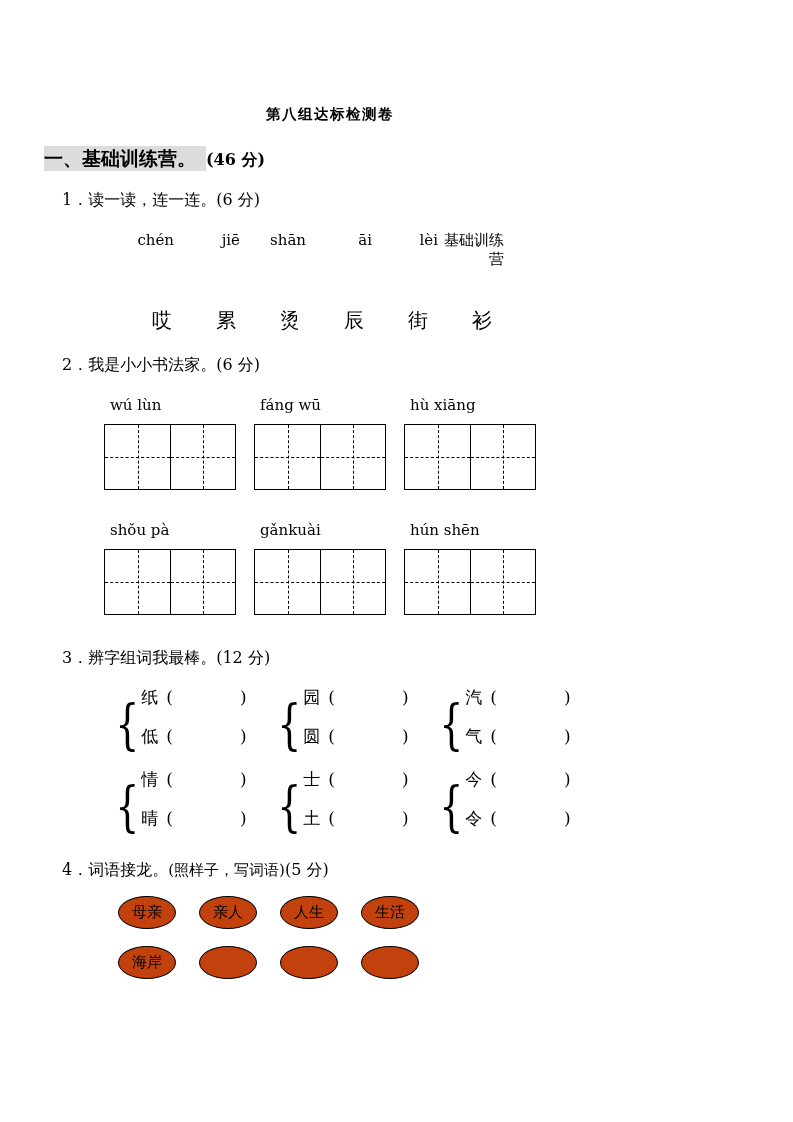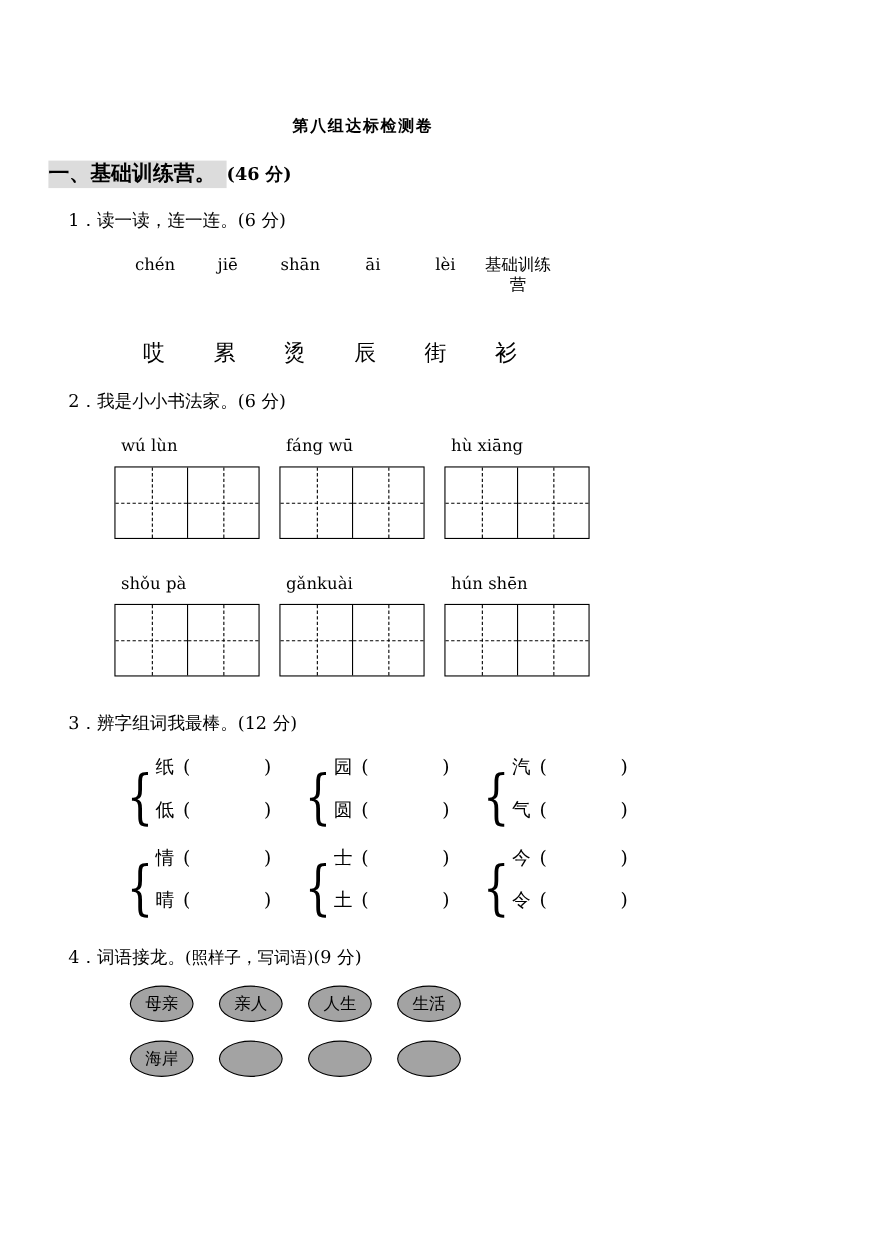--- a/index.html
+++ b/index.html
@@ -96,21 +96,21 @@
     top: 307px;
     left: 108px;
     width: 385px;
     display: flex;
     font-size: 20px;
     font-family: "DejaVu Serif", "Liberation Serif", serif;
   }
   .q1-pinyin-row span,
   .q1-char-row span {
     display: block;
-    text-align: center;
+    text-align: right;
   }
   .q1-pinyin-row span { width: 66px; }
   .q1-char-row span { width: 64px; }
 
   
   .grid-block {
     position: absolute;
   }
   .grid-label {
     font-size: 15px;
@@ -206,21 +206,21 @@
   .oval {
     width: 58px;
     height: 33px;
     border: 1.5px solid #000;
     border-radius: 50%;
     display: flex;
     align-items: center;
     justify-content: center;
     font-size: 15px;
     font-family: "DejaVu Serif", "Liberation Serif", serif;
-    background: #a3a3a3;
+    background: #c2410c;
     box-sizing: border-box;
   }
   .oval + .oval {
     margin-left: 23px;
   }
 </style>
 </head>
 <body>
 
 <div class="page">
@@ -411,21 +411,21 @@
       <div class="brace-row">
         <span class="hz">令</span>
         <span class="paren">(</span>
         <span class="gap"></span>
         <span class="paren">)</span>
       </div>
     </div>
   </div>
 
   <div class="q-head" id="q4-head">
-    <span class="num">4．</span><span>词语接龙。</span><span class="note">(照样子，写词语)</span><span class="pts">(9 分)</span>
+    <span class="num">4．</span><span>词语接龙。</span><span class="note">(照样子，写词语)</span><span class="pts">(5 分)</span>
   </div>
 
   <div class="oval-row" style="top:896px; left:118px;">
     <div class="oval">母亲</div>
     <div class="oval">亲人</div>
     <div class="oval">人生</div>
     <div class="oval">生活</div>
   </div>
 
   <div class="oval-row" style="top:946px; left:118px;">

